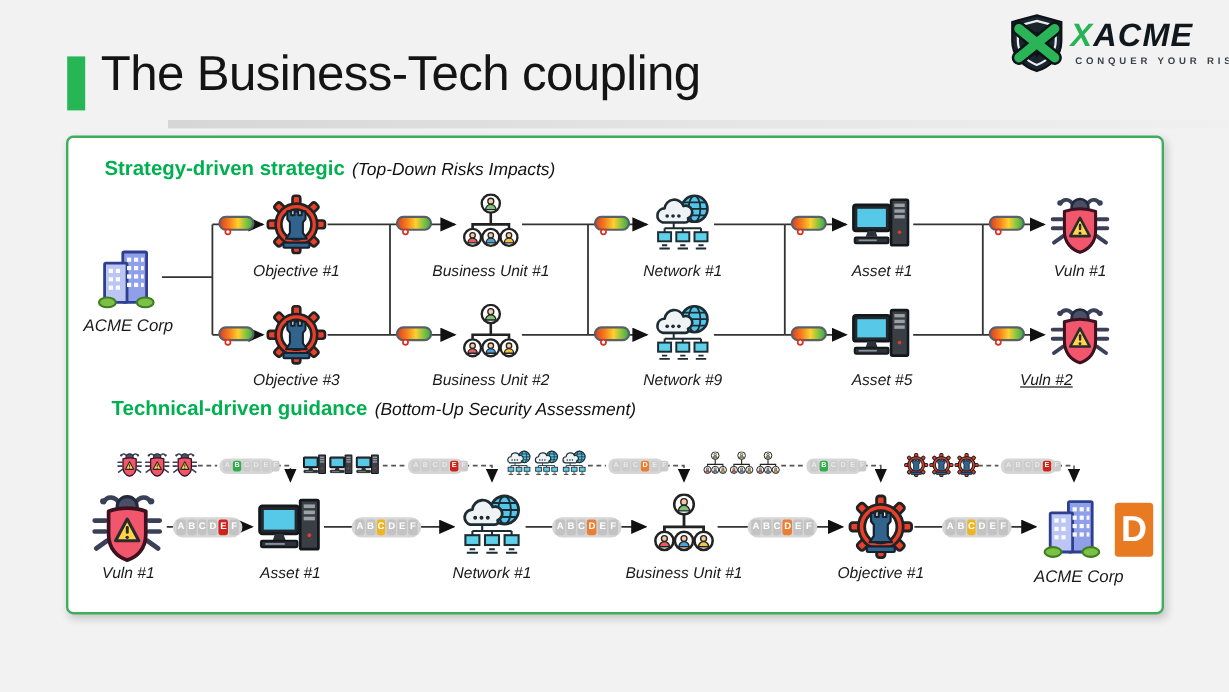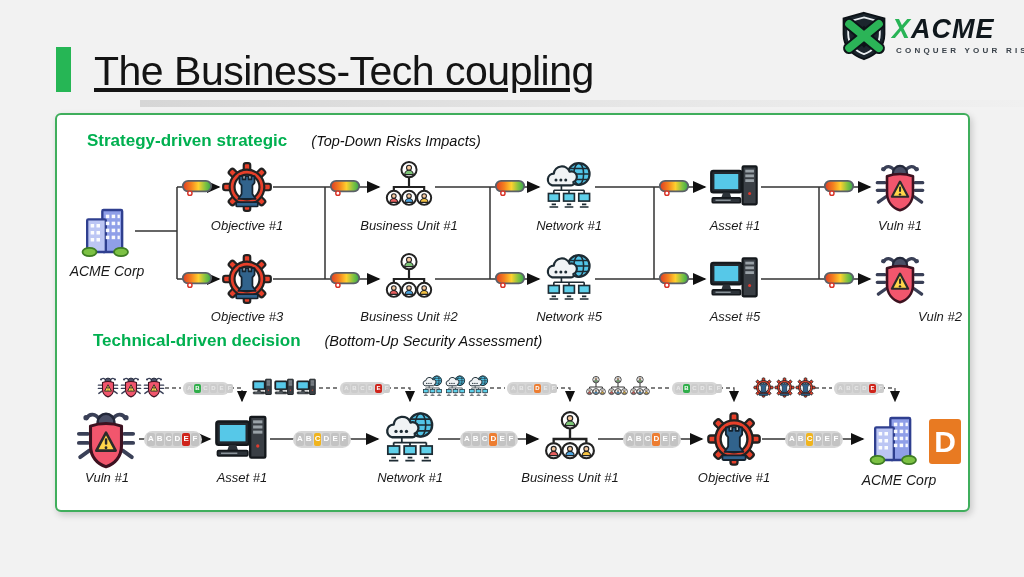--- a/index.html
+++ b/index.html
@@ -1,36 +1,36 @@
 <!DOCTYPE html>
 <html><head>
 <meta charset="utf-8">
 <style>
   html,body{margin:0;padding:0;background:#f2f2f2;}
   .stage{position:relative;width:1024px;height:577px;background:#f2f2f2;overflow:hidden;
          font-family:"Liberation Sans",sans-serif;}
   
   .title-bar{position:absolute;left:56px;top:47px;width:15px;height:45px;background:#26b655;}
-  .page-title{position:absolute;left:84px;top:38px;margin:10px;font-size:41px;font-weight:400;
-              color:#141414;letter-spacing:-0.5px;text-decoration:underline;}
+  .page-title{position:absolute;left:84px;top:38px;margin:0;font-size:41px;font-weight:400;
+              color:#141414;letter-spacing:-0.5px;}
   .header-rule{position:absolute;left:140px;top:100px;right:0;height:7px;
                background:linear-gradient(to right,#d6d6d6 0%,#e6e6e6 55%,#f0f0f0 100%);}
   .logo{position:absolute;left:838px;top:8px;width:180px;height:56px;}
   .logo-shield{position:absolute;left:0;top:2px;width:52px;height:52px;}
   .logo-word{position:absolute;left:54px;top:6px;font-size:27px;font-weight:bold;font-style:italic;
              letter-spacing:1px;color:#10181d;white-space:nowrap;}
   .logo-word .lx{color:#28b456;}
   .logo-tag{position:absolute;left:58px;top:38px;font-size:8px;font-weight:bold;letter-spacing:3.2px;
             color:#3a424a;white-space:nowrap;}
   
   .panel{position:absolute;left:55px;top:113px;width:911px;height:395px;background:#fff;
          border:2px solid #3fae5c;border-radius:6px;box-shadow:2px 3px 7px rgba(0,0,0,.18);}
   .wires{position:absolute;left:0;top:0;width:911px;height:395px;}
   .sec-head{position:absolute;font-size:17px;font-weight:bold;color:#00b050;white-space:nowrap;}
-  .sec-sub{font-size:14.5px;font-weight:400;font-style:italic;color:#111;margin-left:24px;}
+  .sec-sub{font-size:14.5px;font-weight:400;font-style:italic;color:#111;margin-left:6px;}
   .node{position:absolute;}
   .node svg{display:block;width:100%;height:100%;}
   .nlabel{position:absolute;width:150px;text-align:center;font-size:13px;font-style:italic;
           color:#1a1a1a;white-space:nowrap;}
   .gauge{position:absolute;width:32px;height:20px;}
   
   .pill{position:absolute;display:flex;gap:1px;background:#d6d6d6;border-radius:9px;
         padding:2px 3px;align-items:stretch;}
   .pill .cell{flex:1 1 0;min-width:7px;text-align:center;background:#c3c3c3;color:#fff;
               border-radius:2px;font-weight:bold;line-height:1.45;}
@@ -339,26 +339,26 @@
           <use href="#sym-computer"></use>
         </svg>
       </div>
     <div class="node" style="left:817px;top:138px;width:52px;height:52px;">
         <svg>
           <use href="#sym-bug"></use>
         </svg>
       </div>
     <div class="nlabel" style="left:115px;top:194px;">Objective #3</div>
     <div class="nlabel" style="left:277px;top:194px;">Business Unit #2</div>
-    <div class="nlabel" style="left:437px;top:194px;">Network #5</div>
+    <div class="nlabel" style="left:437px;top:194px;">Network #9</div>
     <div class="nlabel" style="left:603px;top:194px;">Asset #5</div>
-    <div class="nlabel" style="left:808px;top:194px;">Vuln #2</div>
+    <div class="nlabel" style="left:740px;top:194px;text-decoration:underline;">Vuln #2</div>
 
     <div class="sec-head" style="left:36px;top:216px;">
-      <span>Technical-driven decision</span><span class="sec-sub">(Bottom-Up Security Assessment)</span>
+      <span>Technical-driven guidance</span><span class="sec-sub">(Bottom-Up Security Assessment)</span>
     </div>
 
     <div class="node" style="left:40px;top:261px;width:22px;height:22px;">
         <svg>
           <use href="#sym-bug"></use>
         </svg>
       </div>
     <div class="node" style="left:63px;top:261px;width:22px;height:22px;">
         <svg>
           <use href="#sym-bug"></use>

